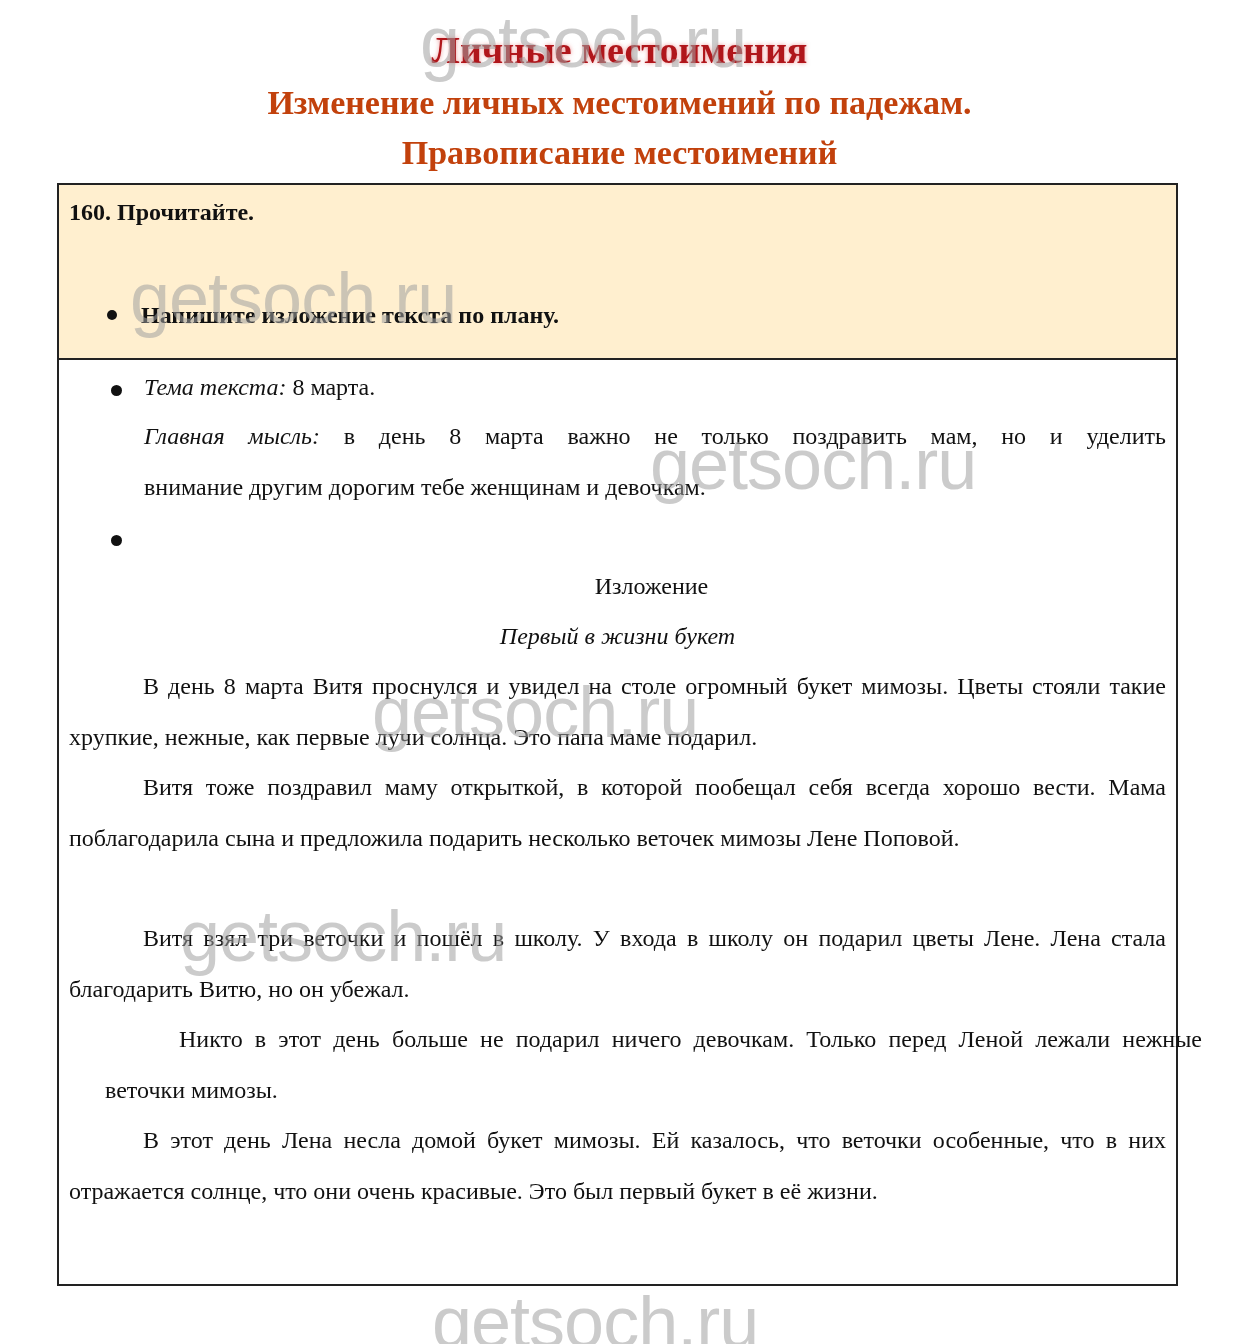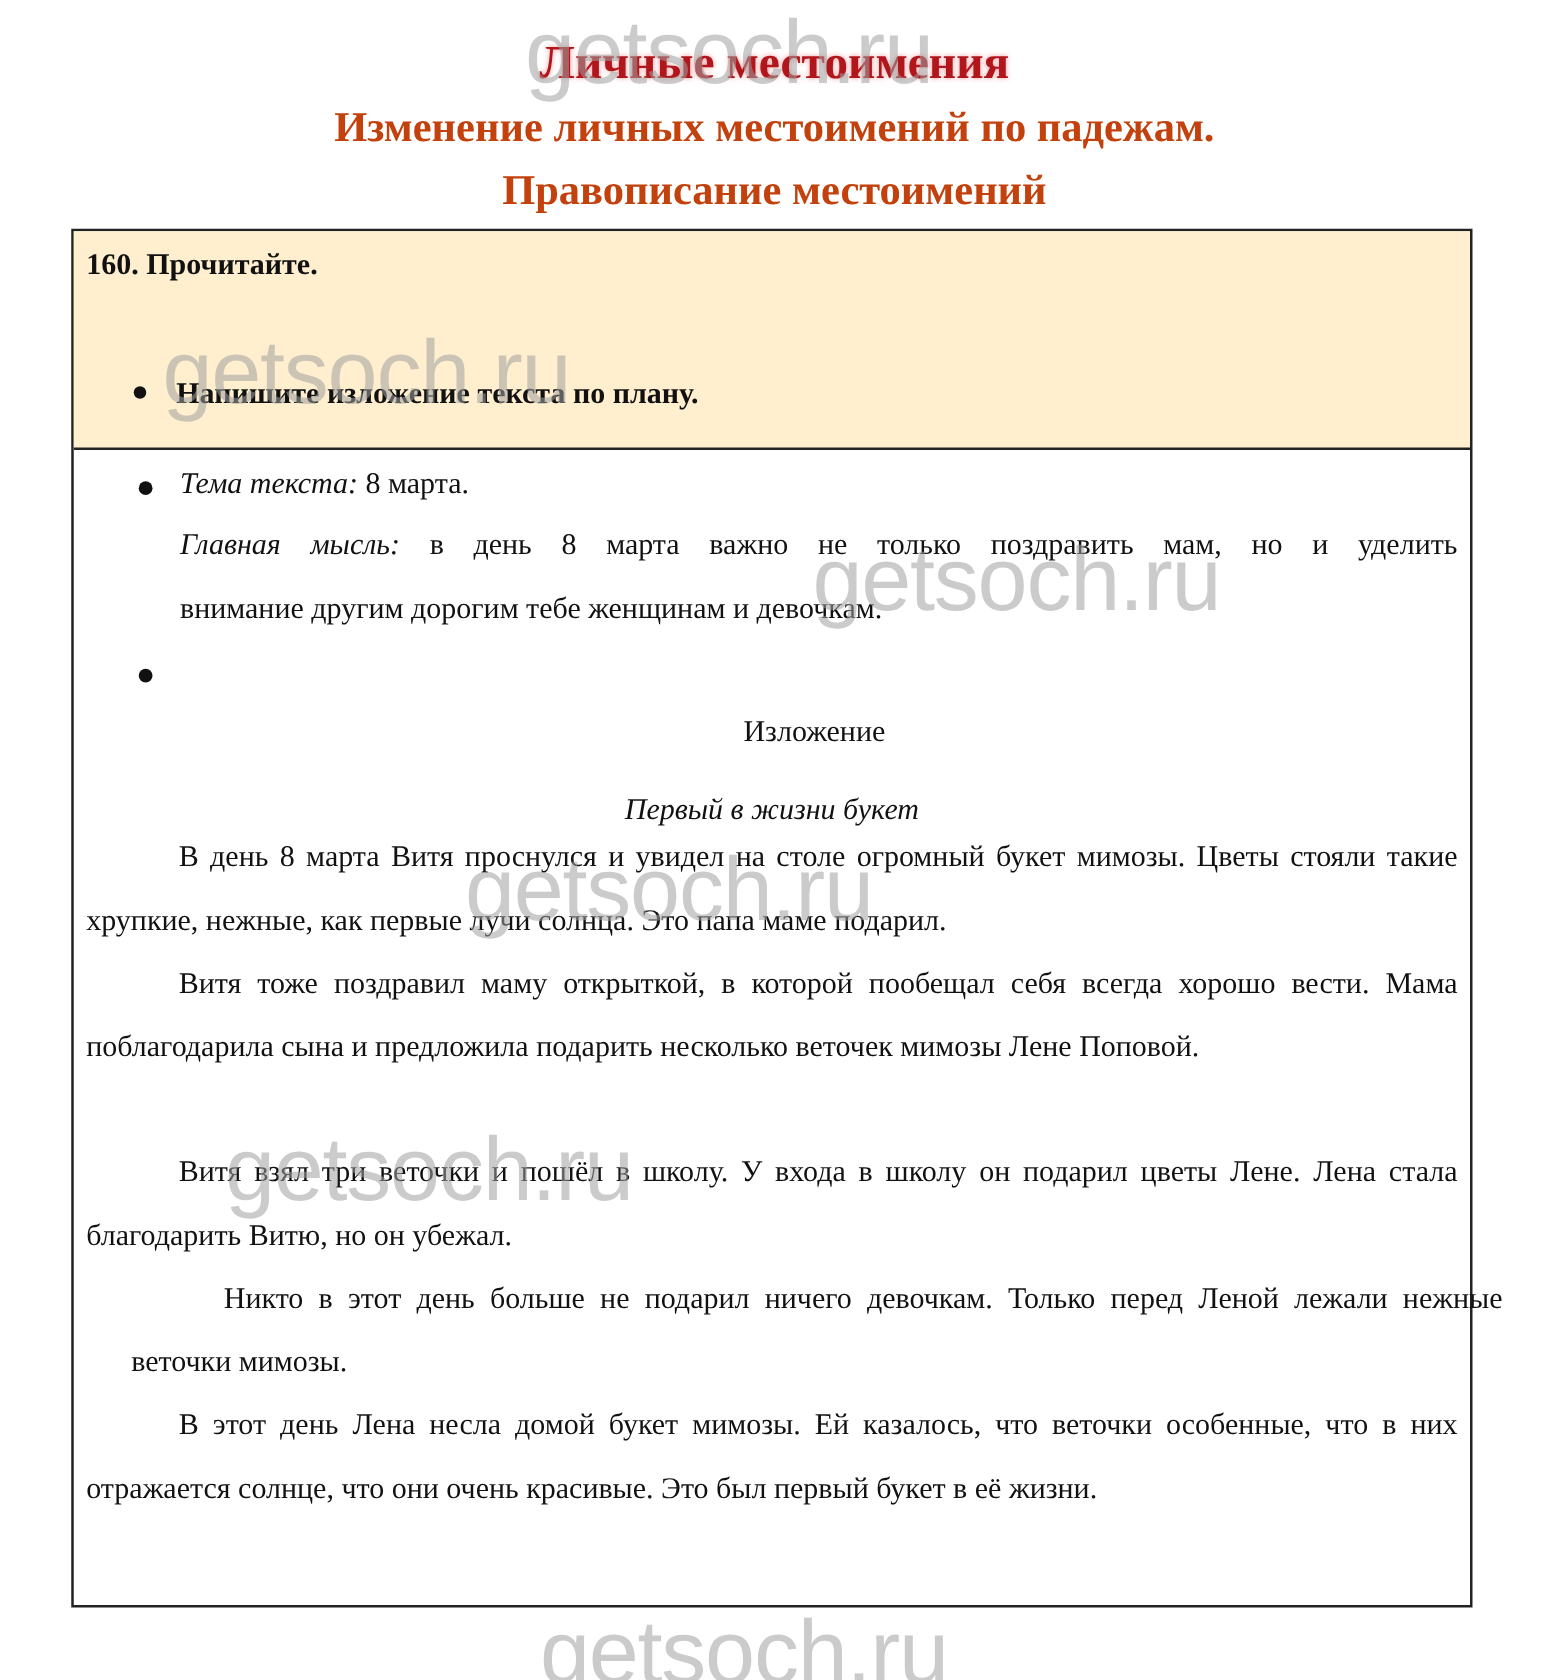--- a/index.html
+++ b/index.html
@@ -19,21 +19,21 @@
     .task-num { position: absolute; left: 10px; top: 14px; font-size: 24px; font-weight: bold; }
     .task-item { position: absolute; left: 48px; font-size: 24px; font-weight: bold; }
     .task-item .dot { display: inline-block; width: 10px; height: 10px; background: #111; border-radius: 50%;
                       margin-right: 24px; vertical-align: middle; position: relative; top: -2px; }
     .task-item.i1 { top: 66px; }
     .task-item.i2 { top: 117px; }
 
     .ans { position: absolute; left: 0; top: 175px; width: 100%; }
     .ans-line { position: absolute; font-size: 24px; white-space: nowrap; }
     .bullet { position: absolute; width: 11px; height: 11px; border-radius: 50%; background: #111; }
-    .it { font-style: italic; margin-top: 12px; }
+    .it { font-style: italic; }
     .just { position: absolute; left: 85px; width: 1022px; font-size: 24px; text-align: justify;
             text-align-last: justify; white-space: normal; }
     .para { position: absolute; left: 10px; width: 1097px; font-size: 24px; line-height: 50.5px;
             text-align: justify; text-indent: 74px; }
     .center { position: absolute; left: 0; width: 100%; text-align: center; font-size: 24px; }
 
     .wm { position: absolute; font-family: "Liberation Sans", "DejaVu Sans", sans-serif; color: rgba(160,160,160,0.55);
           font-size: 72px; line-height: 1; pointer-events: none; letter-spacing: -1px; }
   </style>
 </head>

